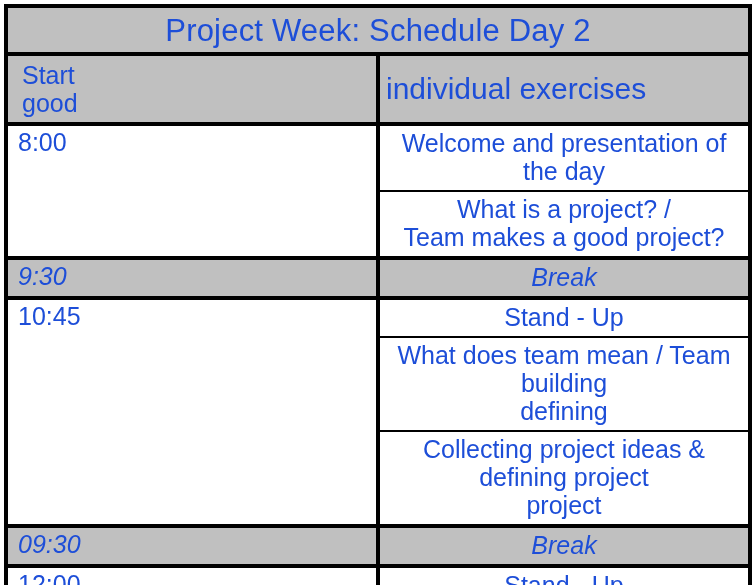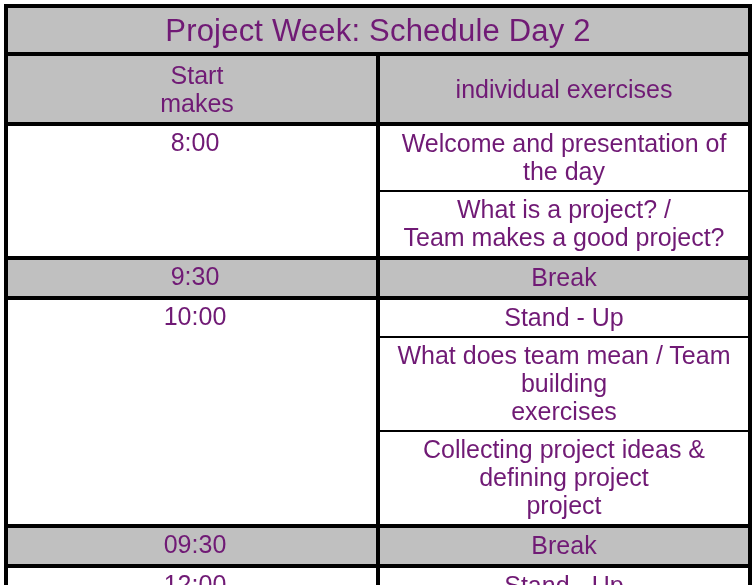--- a/index.html
+++ b/index.html
@@ -30,59 +30,59 @@
     table-layout: fixed;
     border: 4px solid #000000;
     background: #ffffff;
   }
 
   table.schedule td {
     border: 0;
     padding: 0;
     vertical-align: top;
     line-height: 1.12;
-    color: #701a75;
+    color: #1d4ed8;
   }
 
   
   .title-cell {
     background: #c0c0c0;
     text-align: center;
     font-size: 31px;
     letter-spacing: 0.2px;
     height: 42px;
     padding-top: 2px !important;
     border-bottom: 4px solid #000000 !important;
     vertical-align: middle !important;
   }
 
   
   .head-time {
     background: #c0c0c0;
-    text-align: center;
+    text-align: left;
     font-size: 25px;
     width: 138px;
     border-right: 4px solid #000000 !important;
     border-bottom: 4px solid #000000 !important;
     padding: 5px 4px 5px 14px !important;
     vertical-align: middle !important;
   }
   .head-act {
     background: #c0c0c0;
-    text-align: center;
-    font-size: 25px;
+    text-align: left;
+    font-size: 30px;
     border-bottom: 4px solid #000000 !important;
     vertical-align: middle !important;
     padding: 5px 6px !important;
   }
 
   
   .time-cell {
     width: 138px;
-    text-align: center;
+    text-align: left;
     font-size: 25px;
     padding: 2px 4px 2px 10px !important;
     border-right: 4px solid #000000 !important;
     border-bottom: 4px solid #000000 !important;
     vertical-align: top !important;
   }
 
   
   .act-cell {
     text-align: center;
@@ -91,58 +91,58 @@
     border-bottom: 2px solid #000000 !important;
     vertical-align: middle !important;
     margin-top: 24px;
   }
   
   .act-cell.group-end {
     border-bottom: 4px solid #000000 !important;
     text-align: center;
   }
 
-  .gray { background: #c0c0c0; }
+  .gray { background: #c0c0c0; font-style: italic; }
   .white { background: #ffffff; }
 
   .two-line { line-height: 1.1; }
 </style>
 </head>
 <body>
 
 <div id="schedule-root">
   <table class="schedule">
     <tbody>
       <tr>
         <td class="title-cell" colspan="2">Project Week: Schedule Day 2</td>
       </tr>
       <tr>
         <td class="head-time">
           <span>Start</span><br>
-          <span>makes</span>
+          <span>good</span>
         </td>
         <td class="head-act">individual exercises</td>
       </tr>
     <tr>
           <td class="time-cell white" rowspan="2">8:00</td>
           <td class="act-cell white"><span>Welcome and presentation of the day</span></td>
         </tr>
         <tr>
           <td class="act-cell white group-end two-line"><span>What is a project? /</span><br><span>Team makes a good project?</span></td>
         </tr>
         <tr>
           <td class="time-cell gray" rowspan="1">9:30</td>
           <td class="act-cell gray group-end"><span>Break</span></td>
         </tr>
         <tr>
-          <td class="time-cell white" rowspan="3">10:00</td>
+          <td class="time-cell white" rowspan="3">10:45</td>
           <td class="act-cell white"><span>Stand - Up</span></td>
         </tr>
         <tr>
-          <td class="act-cell white two-line"><span>What does team mean / Team building</span><br><span>exercises</span></td>
+          <td class="act-cell white two-line"><span>What does team mean / Team building</span><br><span>defining</span></td>
         </tr>
         <tr>
           <td class="act-cell white group-end two-line"><span>Collecting project ideas &amp; defining project</span><br><span>project</span></td>
         </tr>
         <tr>
           <td class="time-cell gray" rowspan="1">09:30</td>
           <td class="act-cell gray group-end"><span>Break</span></td>
         </tr>
         <tr>
           <td class="time-cell white" rowspan="2">12:00</td>

